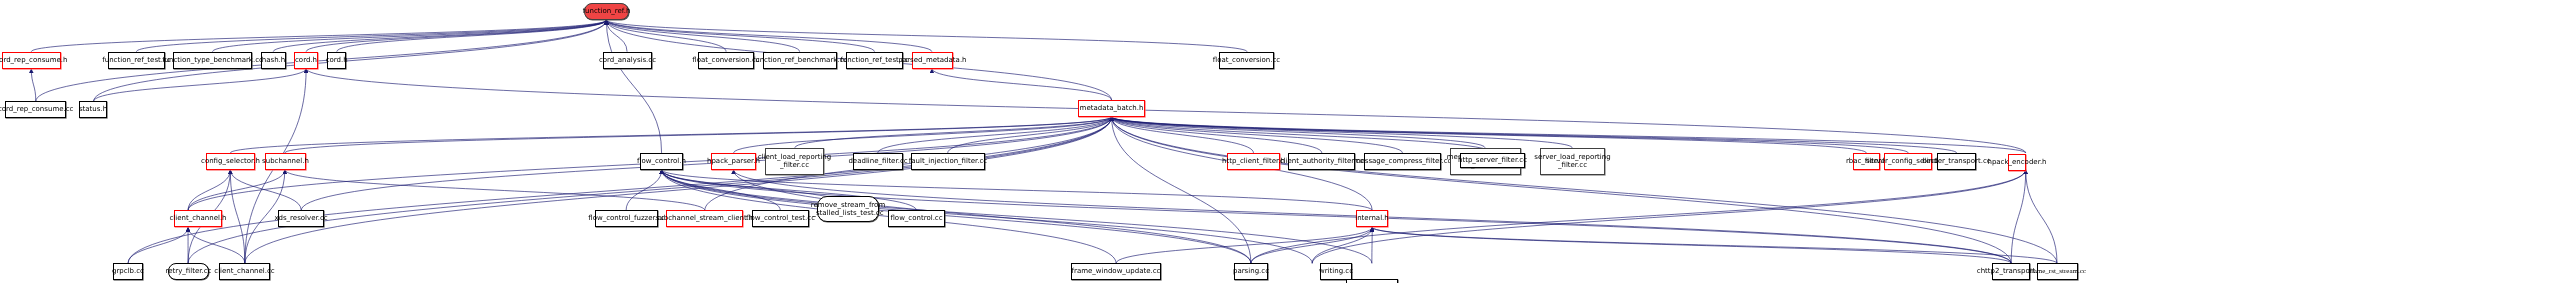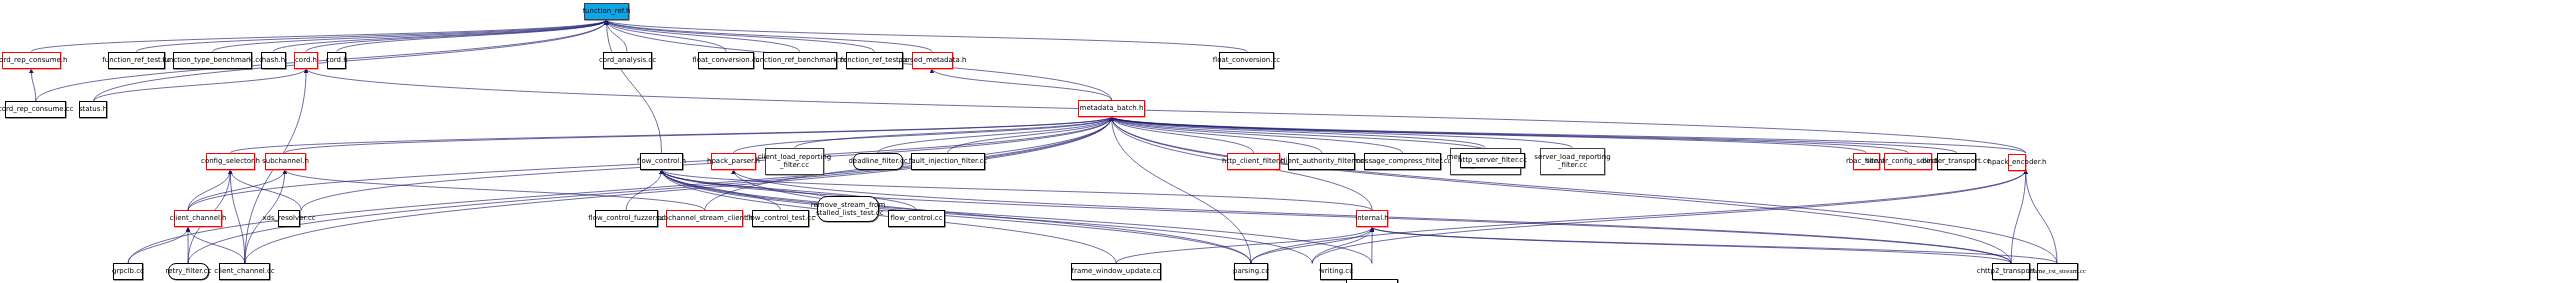--- a/index.html
+++ b/index.html
@@ -5,21 +5,21 @@
   html, body { margin: 0; padding: 0; background: #ffffff; }
   body { width: 2576px; height: 284px; position: relative; overflow: hidden;
          font-family: "DejaVu Sans", sans-serif; }
   #graph { position: absolute; left: 0; top: 0; width: 2576px; height: 284px; }
   .node { position: absolute; box-sizing: border-box; background: #ffffff;
           border: 0.6px solid #000000; box-shadow: 0.6px 0.6px 0 #555555;
           font-size: 7px; line-height: 8.4px; color: #000000;
           display: flex; align-items: center; justify-content: center;
           text-align: center; white-space: pre-line; padding: 0 2.6px; }
   .node.red { border-color: #ff0000; box-shadow: 0.6px 0.6px 0 #ff6666; }
-  .node.root { background: #0ea5e9; border-color: #404040; }
+  .node.root { background: #ef4444; border-color: #404040; border-radius: 8px; }
   .node.gray { border-color: #404040; box-shadow: 0.6px 0.6px 0 #808080; }
 </style>
 </head>
 <body>
 
 <svg id="graph" xmlns="http://www.w3.org/2000/svg" viewBox="0 0 3993 440" width="2576" height="284">
   <defs>
     <marker id="arrow" viewBox="0 0 10 10" refX="10" refY="5" markerWidth="7" markerHeight="7" orient="auto-start-reverse">
       <path d="M0,0 L10,5 L0,10 z" fill="#191970"></path>
     </marker>
@@ -123,36 +123,36 @@
   <div class="node" style="position: absolute; left: 1219px; top: 52px; width: 55px; height: 17px;">float_conversion.cc</div>
   <div class="node" style="position: absolute; left: 5.2px; top: 101px; width: 61px; height: 17px;">cord_rep_consume.cc</div>
   <div class="node" style="position: absolute; left: 79px; top: 101px; width: 28px; height: 17px;">status.h</div>
   <div class="node red" style="position: absolute; left: 1078px; top: 100px; width: 67px; height: 17px;">metadata_batch.h</div>
   <div class="node red" style="position: absolute; left: 206px; top: 153px; width: 49px; height: 17px;">config_selector.h</div>
   <div class="node red" style="position: absolute; left: 265px; top: 153px; width: 41px; height: 17px;">subchannel.h</div>
   <div class="node" style="position: absolute; left: 640px; top: 153px; width: 43px; height: 17px;">flow_control.h</div>
   <div class="node red" style="position: absolute; left: 711px; top: 153px; width: 45px; height: 17px;">hpack_parser.h</div>
   <div class="node gray" style="position: absolute; left: 765px; top: 148px; width: 59px; height: 26.5px;">client_load_reporting
 _filter.cc</div>
-  <div class="node" style="position: absolute; left: 853px; top: 153px; width: 50px; height: 17px; border-radius: 7px;">deadline_filter.cc</div>
+  <div class="node" style="position: absolute; left: 853px; top: 153px; width: 50px; height: 17px;">deadline_filter.cc</div>
   <div class="node" style="position: absolute; left: 911px; top: 153px; width: 74px; height: 17px;">fault_injection_filter.cc</div>
   <div class="node red" style="position: absolute; left: 1227px; top: 153px; width: 53px; height: 17px;">http_client_filter.h</div>
   <div class="node" style="position: absolute; left: 1288px; top: 153px; width: 67px; height: 17px;">client_authority_filter.cc</div>
   <div class="node" style="position: absolute; left: 1364px; top: 153px; width: 77px; height: 17px;">message_compress_filter.cc</div>
   <div class="node gray" style="position: absolute; left: 1450px; top: 148px; width: 71px; height: 26.5px;">message_decompress
 _filter.cc</div>
   <div class="node" style="position: absolute; left: 1460px; top: 153px; width: 65px; height: 15px;">http_server_filter.cc</div>
   <div class="node gray" style="position: absolute; left: 1540px; top: 148px; width: 65px; height: 26.5px;">server_load_reporting
 _filter.cc</div>
   <div class="node red" style="position: absolute; left: 1853px; top: 153px; width: 27px; height: 17px;">rbac_filter.h</div>
   <div class="node red" style="position: absolute; left: 1884px; top: 153px; width: 48px; height: 17px;">server_config_selector.h</div>
   <div class="node" style="position: absolute; left: 1937px; top: 153px; width: 39px; height: 17px;">binder_transport.cc</div>
   <div class="node red" style="position: absolute; left: 2008px; top: 154px; width: 18px; height: 17px; text-align: right;">hpack_encoder.h</div>
   <div class="node red" style="position: absolute; left: 164px; top: 210px; width: 48px; height: 17px; margin-left: 10px;">client_channel.h</div>
-  <div class="node" style="position: absolute; left: 278px; top: 210px; width: 22px; height: 17px;">xds_resolver.cc</div>
+  <div class="node" style="position: absolute; left: 278px; top: 210px; width: 46px; height: 17px;">xds_resolver.cc</div>
   <div class="node" style="position: absolute; left: 595px; top: 210px; width: 63px; height: 17px;">flow_control_fuzzer.cc</div>
   <div class="node red" style="position: absolute; left: 666px; top: 210px; width: 77px; height: 17px;">subchannel_stream_client.h</div>
   <div class="node" style="position: absolute; left: 752px; top: 210px; width: 57px; height: 17px;">flow_control_test.cc</div>
   <div class="node" style="position: absolute; left: 817px; top: 196px; width: 62px; height: 26px; border-radius: 10px;">remove_stream_from
 _stalled_lists_test.cc</div>
   <div class="node" style="position: absolute; left: 888px; top: 210px; width: 57px; height: 17px;">flow_control.cc</div>
   <div class="node red" style="position: absolute; left: 1356px; top: 210px; width: 32px; height: 17px;">internal.h</div>
   <div class="node" style="position: absolute; left: 113px; top: 263px; width: 30px; height: 17px;">grpclb.cc</div>
   <div class="node" style="position: absolute; left: 168px; top: 263px; width: 41px; height: 17px; border-radius: 8px;">retry_filter.cc</div>
   <div class="node" style="position: absolute; left: 219px; top: 263px; width: 51px; height: 17px;">client_channel.cc</div>

